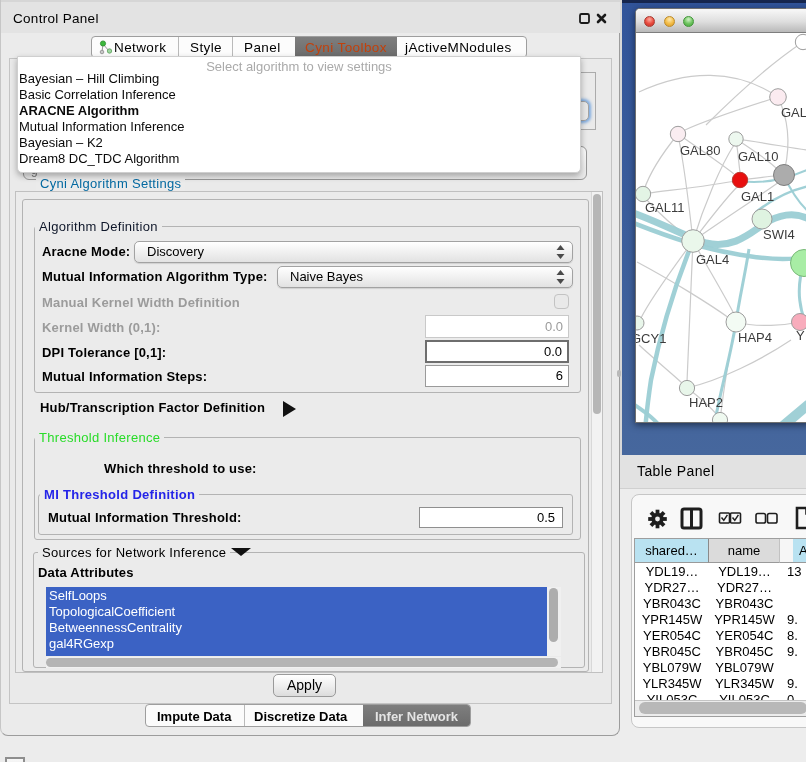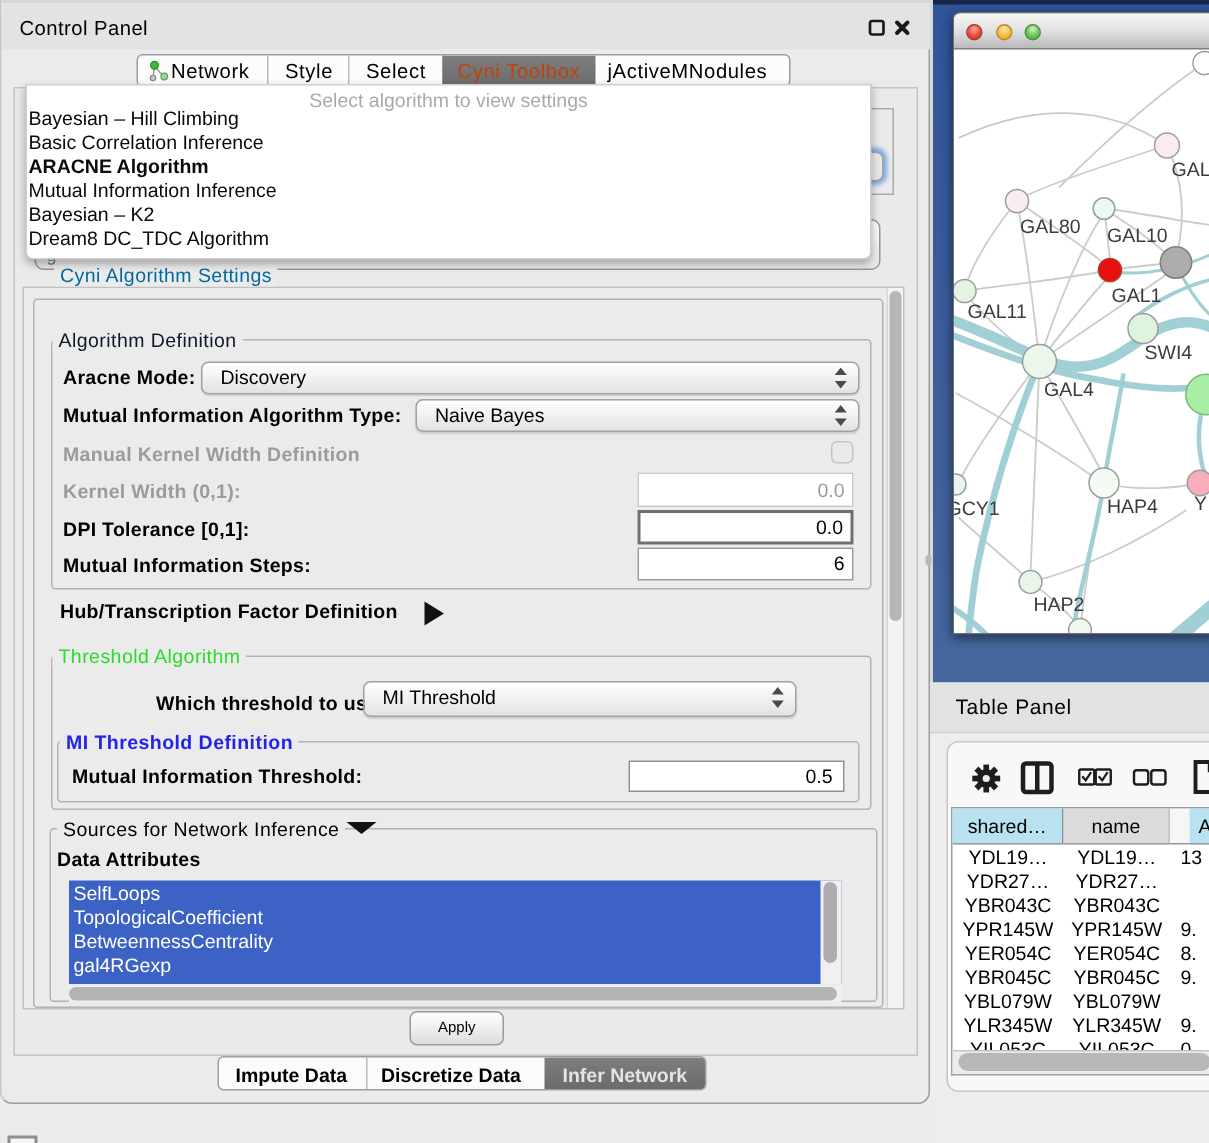--- a/index.html
+++ b/index.html
@@ -238,21 +238,21 @@
     <div class="abs" style="left:203px;top:0;width:102px;height:22px;background:linear-gradient(#7e7e7e,#6a6a6a);"></div>
     <svg class="abs" style="left:7px;top:3px;" width="14" height="15" viewBox="0 0 14 15">
       <line x1="4" y1="4" x2="10" y2="11" stroke="#999" stroke-width="1"></line>
       <line x1="4" y1="4" x2="3" y2="12" stroke="#999" stroke-width="1"></line>
       <circle cx="4" cy="3.5" r="2.6" fill="#3cb83c" stroke="#2e8f2e" stroke-width="0.8"></circle>
       <circle cx="10.5" cy="11" r="2.2" fill="#9fd69f" stroke="#5aa05a" stroke-width="0.8"></circle>
       <circle cx="3" cy="12" r="1.8" fill="#c9c9c9" stroke="#8a8a8a" stroke-width="0.8"></circle>
     </svg>
     <div class="abs lbl" style="left:22px;top:3px;font-size:13.5px;letter-spacing:0.4px;">Network</div>
     <div class="abs lbl" style="left:98px;top:3px;font-size:13.5px;letter-spacing:0.4px;">Style</div>
-    <div class="abs lbl" style="left:152px;top:3px;font-size:13.5px;letter-spacing:0.4px;">Select</div>
+    <div class="abs lbl" style="left:152px;top:3px;font-size:13.5px;letter-spacing:0.4px;">Panel</div>
     <div class="abs lbl" style="left:213px;top:3px;font-size:13.5px;letter-spacing:0.4px;color:#c2410c;">Cyni Toolbox</div>
     <div class="abs lbl" style="left:313px;top:3px;font-size:13.5px;letter-spacing:0.4px;">jActiveMNodules</div>
   </div>
 
   <div class="abs" style="left:8px;top:58px;width:603px;height:646px;border:1px solid #c4c4c4;
        background:#eaeaea;box-sizing:border-box;"></div>
 
   <div class="abs" style="left:20px;top:72px;width:575px;height:58px;border:1px solid #ababab;box-sizing:border-box;"></div>
   <div class="abs" style="left:570px;top:101px;width:18px;height:20px;border:1px solid #a2a2a2;border-radius:0 5px 5px 0;
        background:#e8e8e8;box-shadow:0 0 3px 2px rgba(90,150,220,0.75);box-sizing:border-box;"></div>
@@ -301,30 +301,23 @@
 
   <div class="abs blb" style="left:41px;top:369px;">Mutual Information Steps:</div>
   <div class="fld" style="left:424px;top:365px;width:144px;height:22px;border:1px solid #9a9a9a;
        box-sizing:border-box;color:#000;line-height:20px;padding-right:5px;">6</div>
 
   <div class="abs blb" style="left:39px;top:400px;">Hub/Transcription Factor Definition</div>
   <div class="abs" style="left:282px;top:401px;width:0;height:0;border-left:13px solid #111;
        border-top:8px solid transparent;border-bottom:8px solid transparent;"></div>
 
   <div class="grp" style="left:33px;top:437px;width:545px;height:101px;"></div>
-  <div class="gtitle" style="left:34px;top:430px;color:#28dc28;">Threshold Algorithm</div>
+  <div class="gtitle" style="left:34px;top:430px;color:#28dc28;">Threshold Inference</div>
 
   <div class="abs blb" style="left:79px;top:461px;margin-left:24px;">Which threshold to use:</div>
-  <div class="combo" style="left:241px;top:454px;width:287px;height:22px;">
-    <span class="ct">MI Threshold</span>
-    <svg class="arrows" width="9" height="14" viewBox="0 0 9 14">
-      <path d="M 4.5,0 L 8.5,5 L 0.5,5 Z" fill="#4a4a4a"></path>
-      <path d="M 4.5,14 L 8.5,9 L 0.5,9 Z" fill="#4a4a4a"></path>
-    </svg>
-  </div>
 
   <div class="grp" style="left:37px;top:494px;width:533px;height:39px;"></div>
   <div class="gtitle" style="left:39px;top:487px;color:#2424e8;font-weight:bold;">MI Threshold Definition</div>
 
   <div class="abs blb" style="left:47px;top:510px;">Mutual Information Threshold:</div>
   <div class="fld" style="left:418px;top:507px;width:144px;height:21px;border:1px solid #8f8f8f;
        box-sizing:border-box;color:#000;line-height:19px;padding-right:7px;">0.5</div>
 
   <div class="grp" style="left:32px;top:552px;width:550px;height:114px;"></div>
   <div class="gtitle" style="left:37px;top:545px;color:#000;">Sources for Network Inference</div>
@@ -342,21 +335,21 @@
   <div class="abs" style="left:45px;top:657px;width:515px;height:11px;background:#f0f0f0;">
     <div class="abs" style="left:0px;top:1px;width:512px;height:9px;background:#b4b4b4;border-radius:5px;"></div>
   </div>
 
   <div class="abs" style="left:590px;top:192px;width:11px;height:480px;background:#f2f2f2;border-left:1px solid #d8d8d8;box-sizing:border-box;">
     <div class="abs" style="left:1px;top:2px;width:8px;height:220px;background:#b6b6b6;border-radius:4px;"></div>
   </div>
 
   <div class="abs" style="left:272px;top:674px;width:63px;height:23px;border:1px solid #9a9a9a;border-radius:5px;
        background:linear-gradient(#ffffff,#efefef 50%,#dcdcdc);box-sizing:border-box;
-       text-align:center;font-size:10px;line-height:21px;">Apply</div>
+       text-align:center;font-size:14px;line-height:21px;">Apply</div>
 
   <div class="abs" style="left:144px;top:704px;width:326px;height:23px;background:#fbfbfb;
        border:1px solid #9e9e9e;border-radius:4px;box-sizing:border-box;overflow:hidden;font-size:13px;font-weight:bold;text-decoration:underline;">
     <div class="abs" style="left:98px;top:0;width:1px;height:23px;background:#bababa;"></div>
     <div class="abs" style="left:217px;top:0;width:109px;height:23px;background:linear-gradient(#7e7e7e,#6a6a6a);"></div>
     <div class="abs" style="left:11px;top:4px;">Impute Data</div>
     <div class="abs" style="left:108px;top:4px;">Discretize Data</div>
     <div class="abs" style="left:229px;top:4px;color:#e4e4e4;">Infer Network</div>
   </div>
 

